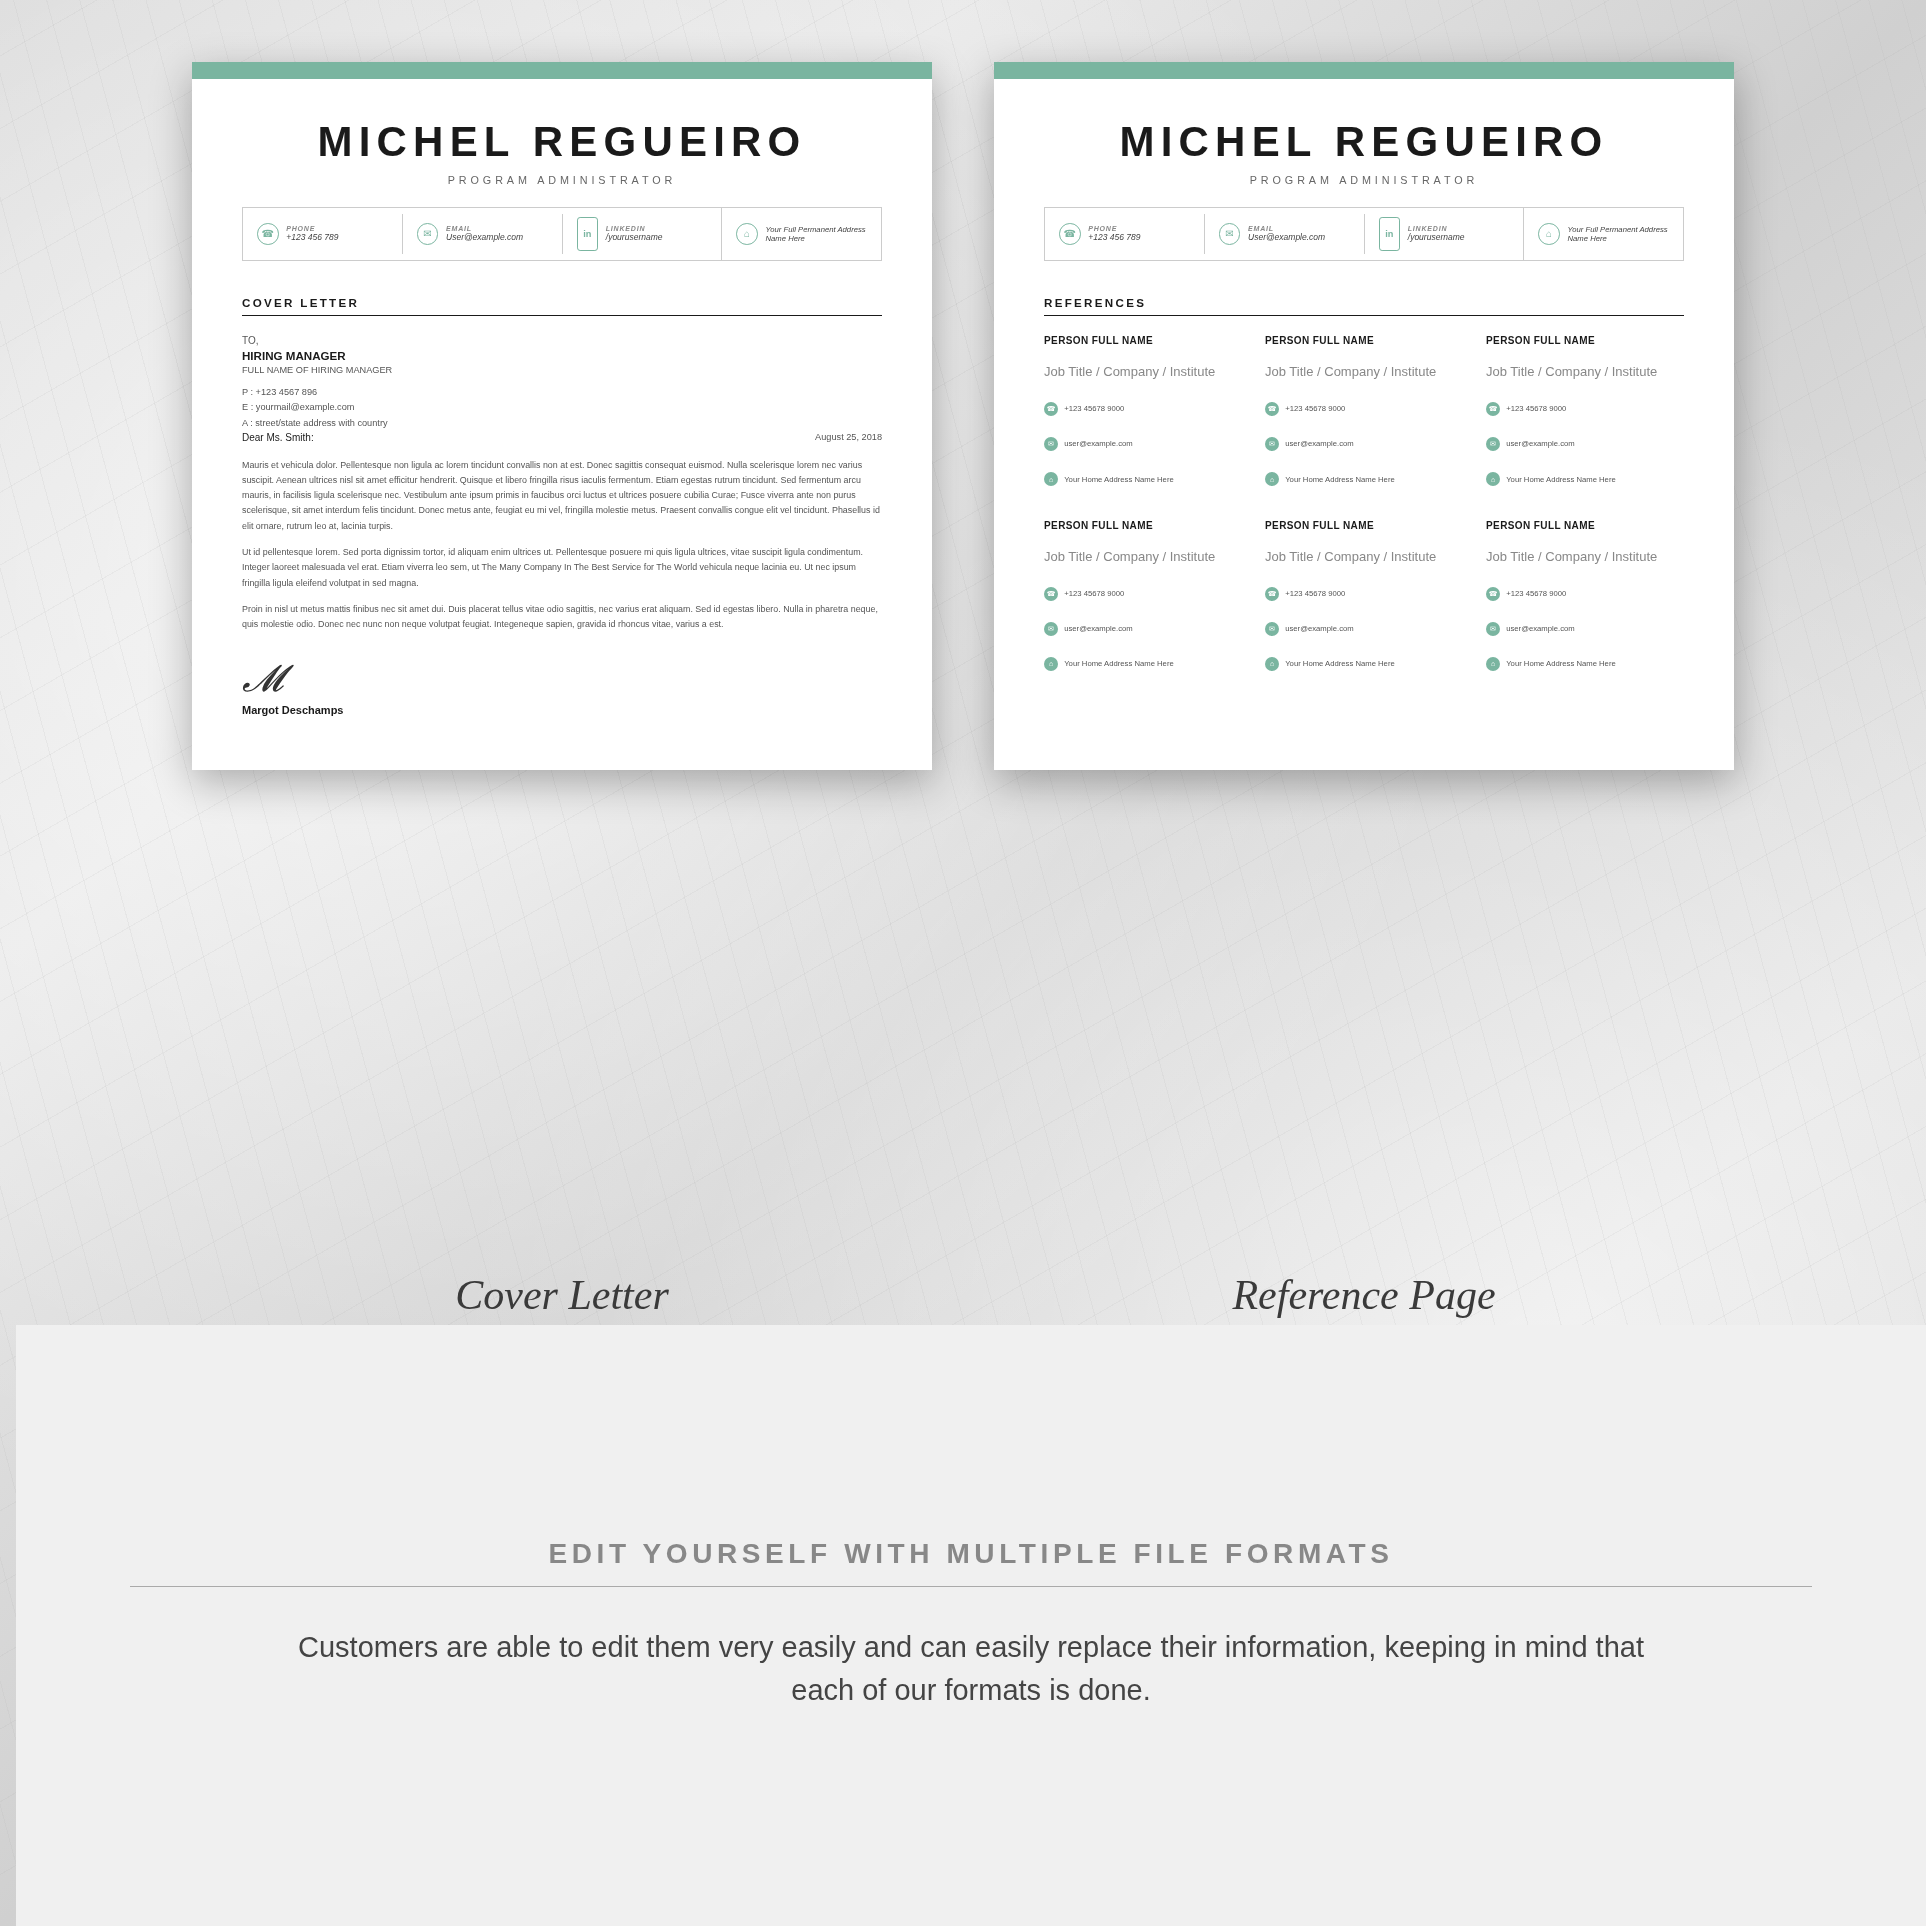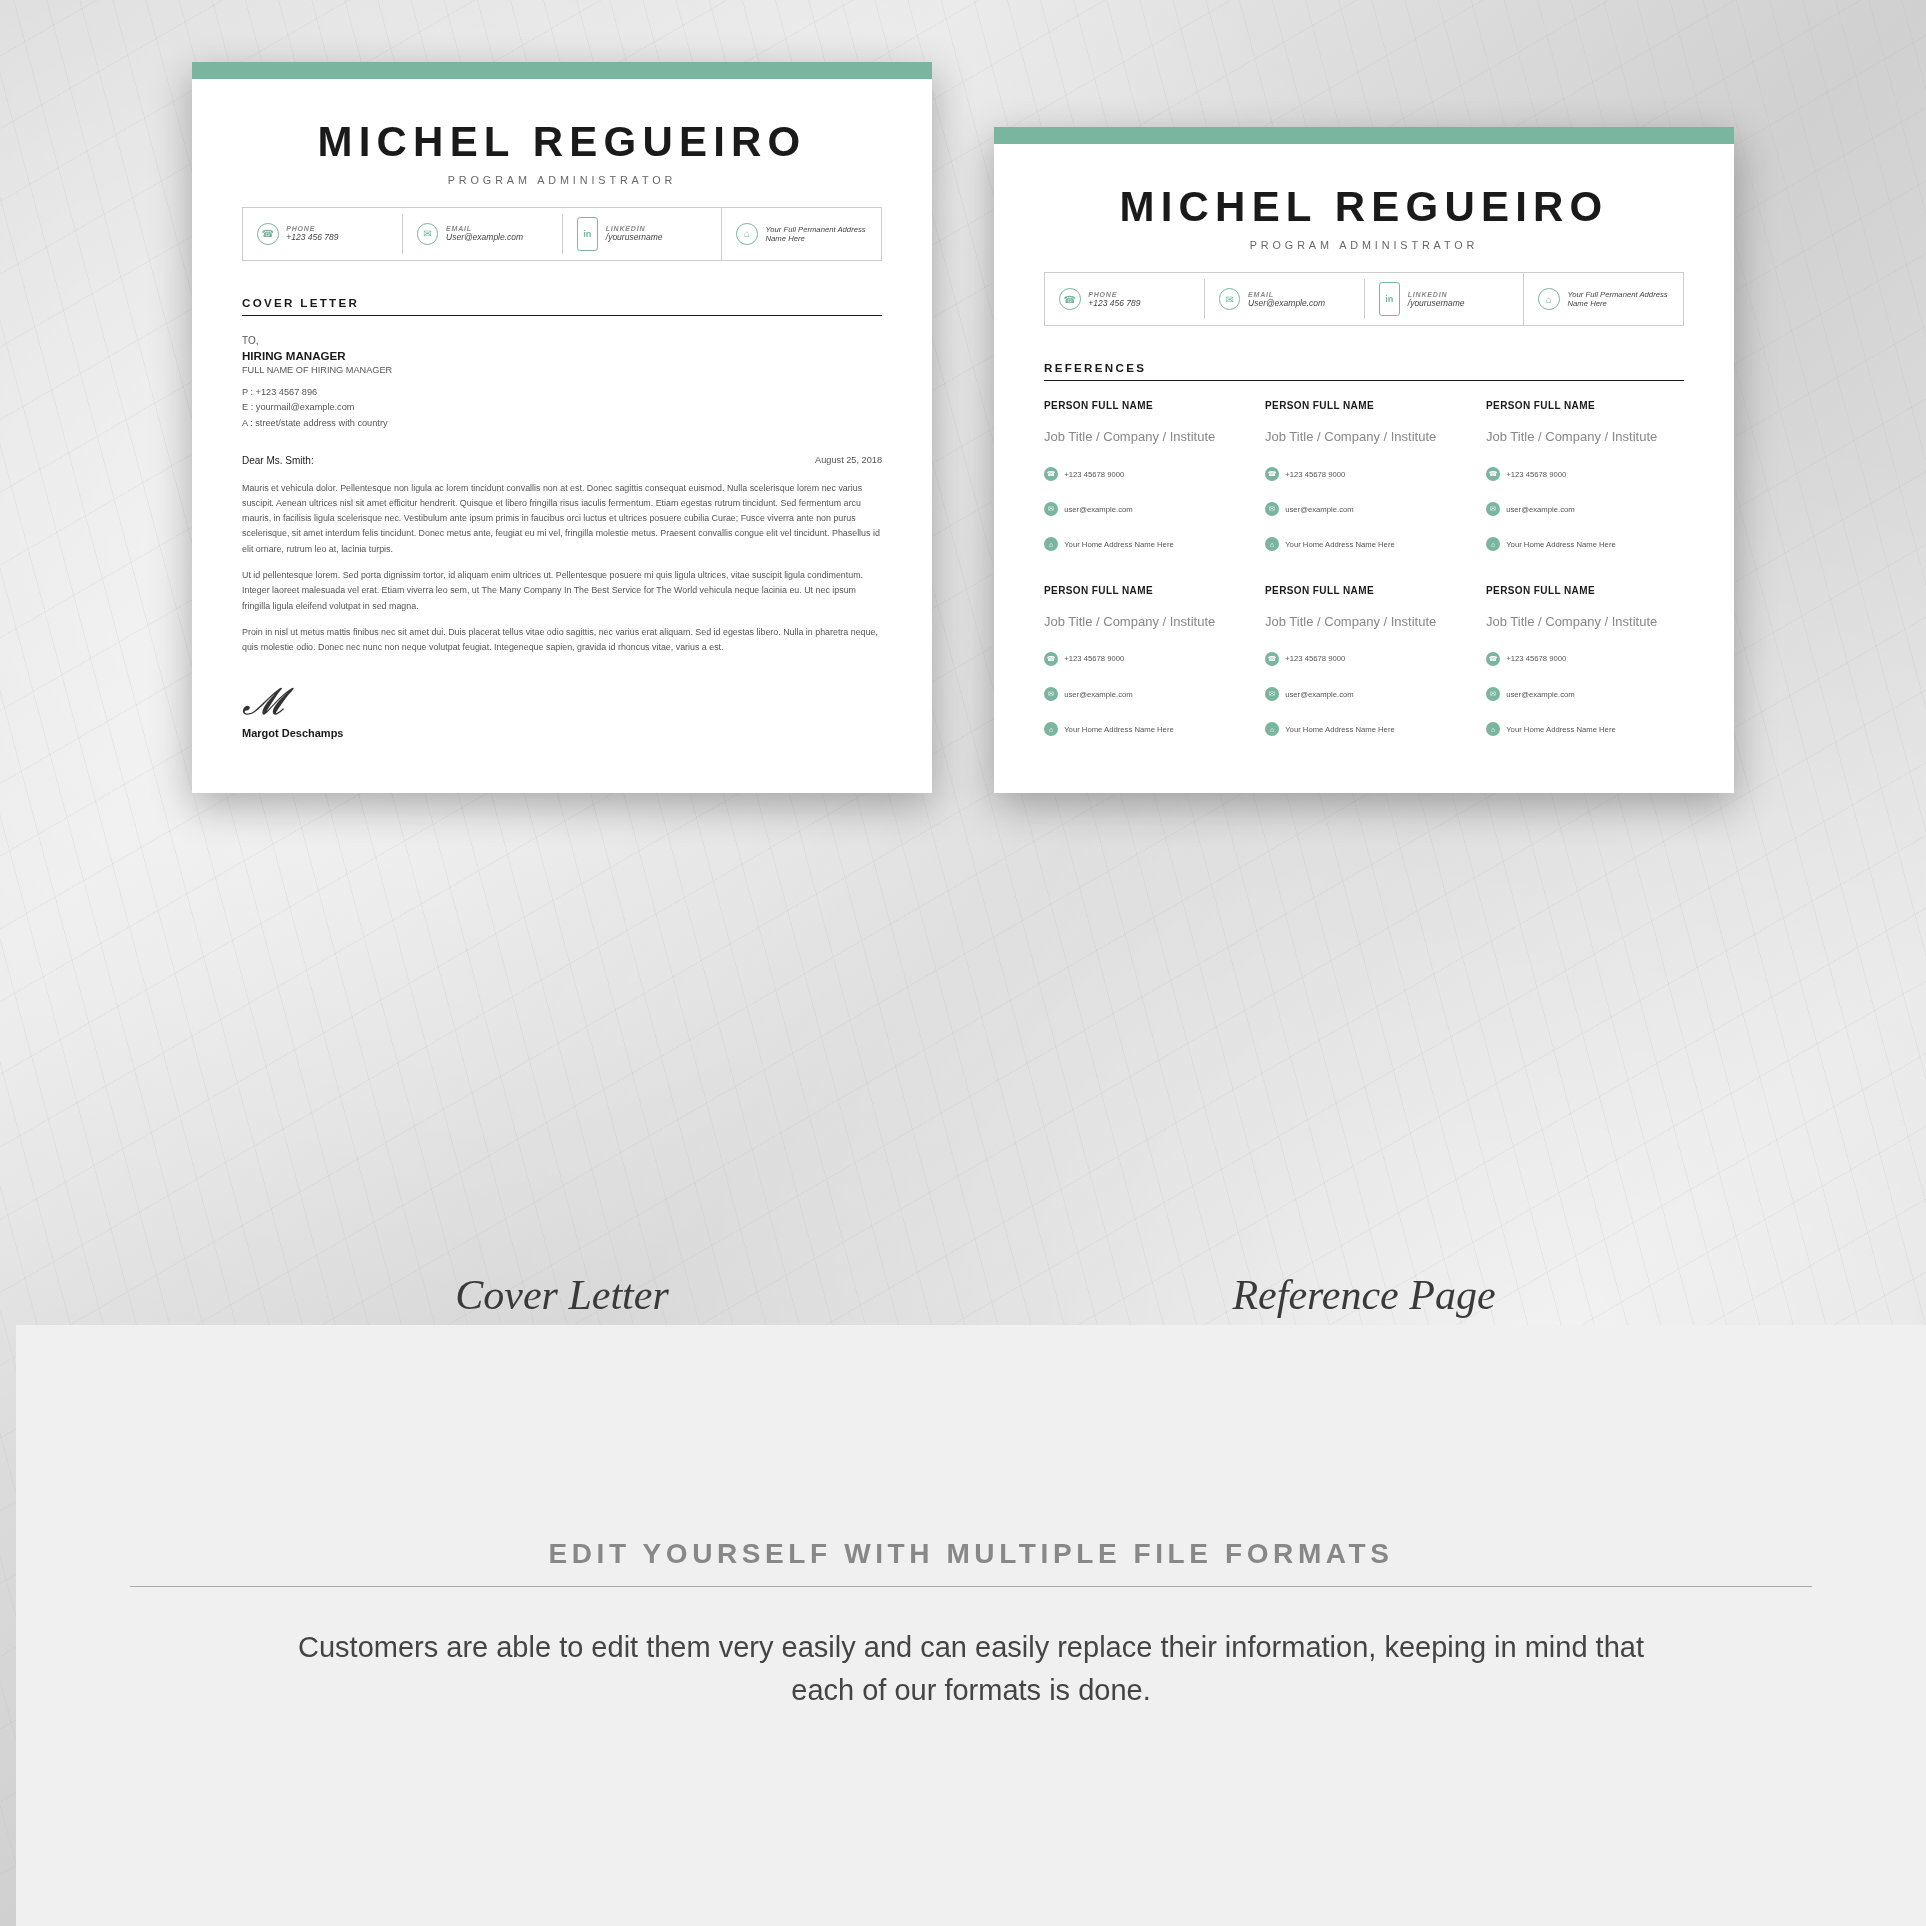--- a/index.html
+++ b/index.html
@@ -43,21 +43,20 @@
 
     
     .documents-area {
       position: absolute;
       top: 62px;
       left: 0;
       right: 0;
       display: flex;
       justify-content: center;
       gap: 62px;
-      align-items: flex-end;
     }
 
     .doc-card {
       width: 740px;
       background: white;
       box-shadow: 0 11.6px 39px rgba(0,0,0,0.3);
       position: relative;
     }
 
     .doc-green-bar {
@@ -181,21 +180,20 @@
     }
     .cover-full-name {
       font-size: 9.2px;
       color: #555;
       margin-bottom: 9.2px;
     }
     .cover-details {
       font-size: 9.2px;
       color: #555;
       line-height: 1.7;
-      margin-bottom: 23px;
     }
     .cover-date-row {
       display: flex;
       justify-content: space-between;
       margin-bottom: 15.4px;
     }
     .cover-dear {
       font-size: 10px;
       color: #1a1a1a;
     }

